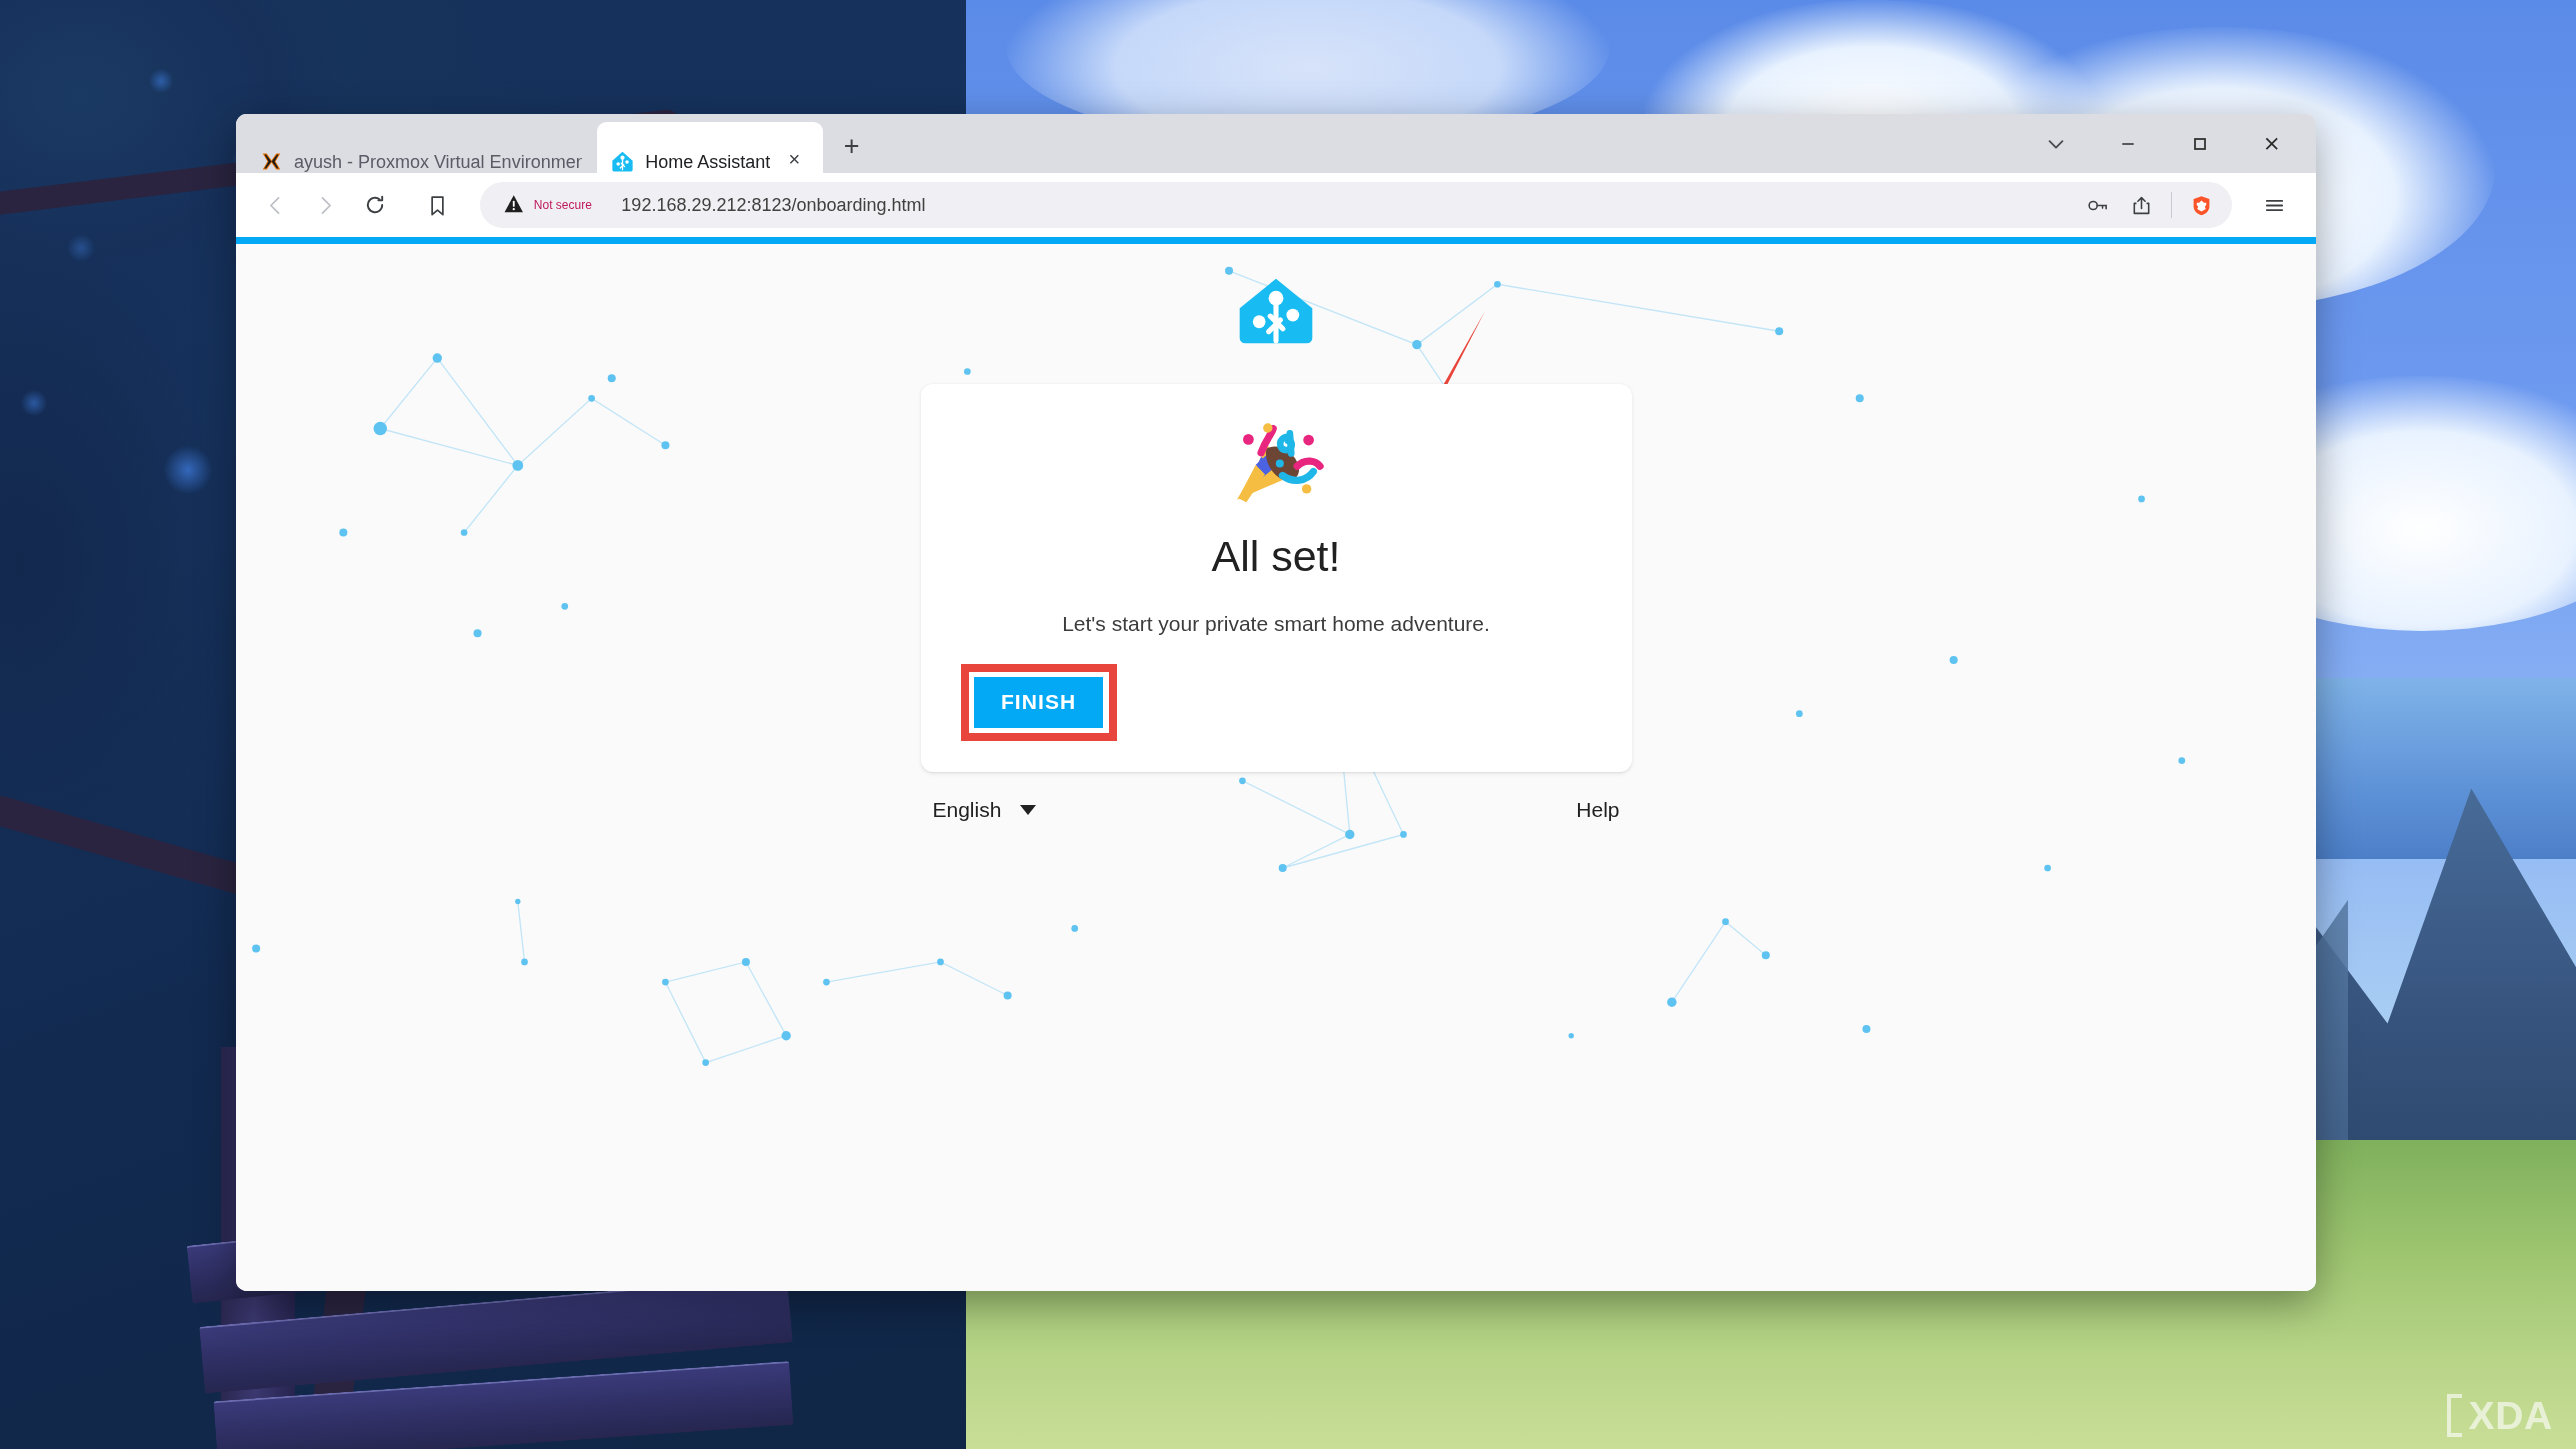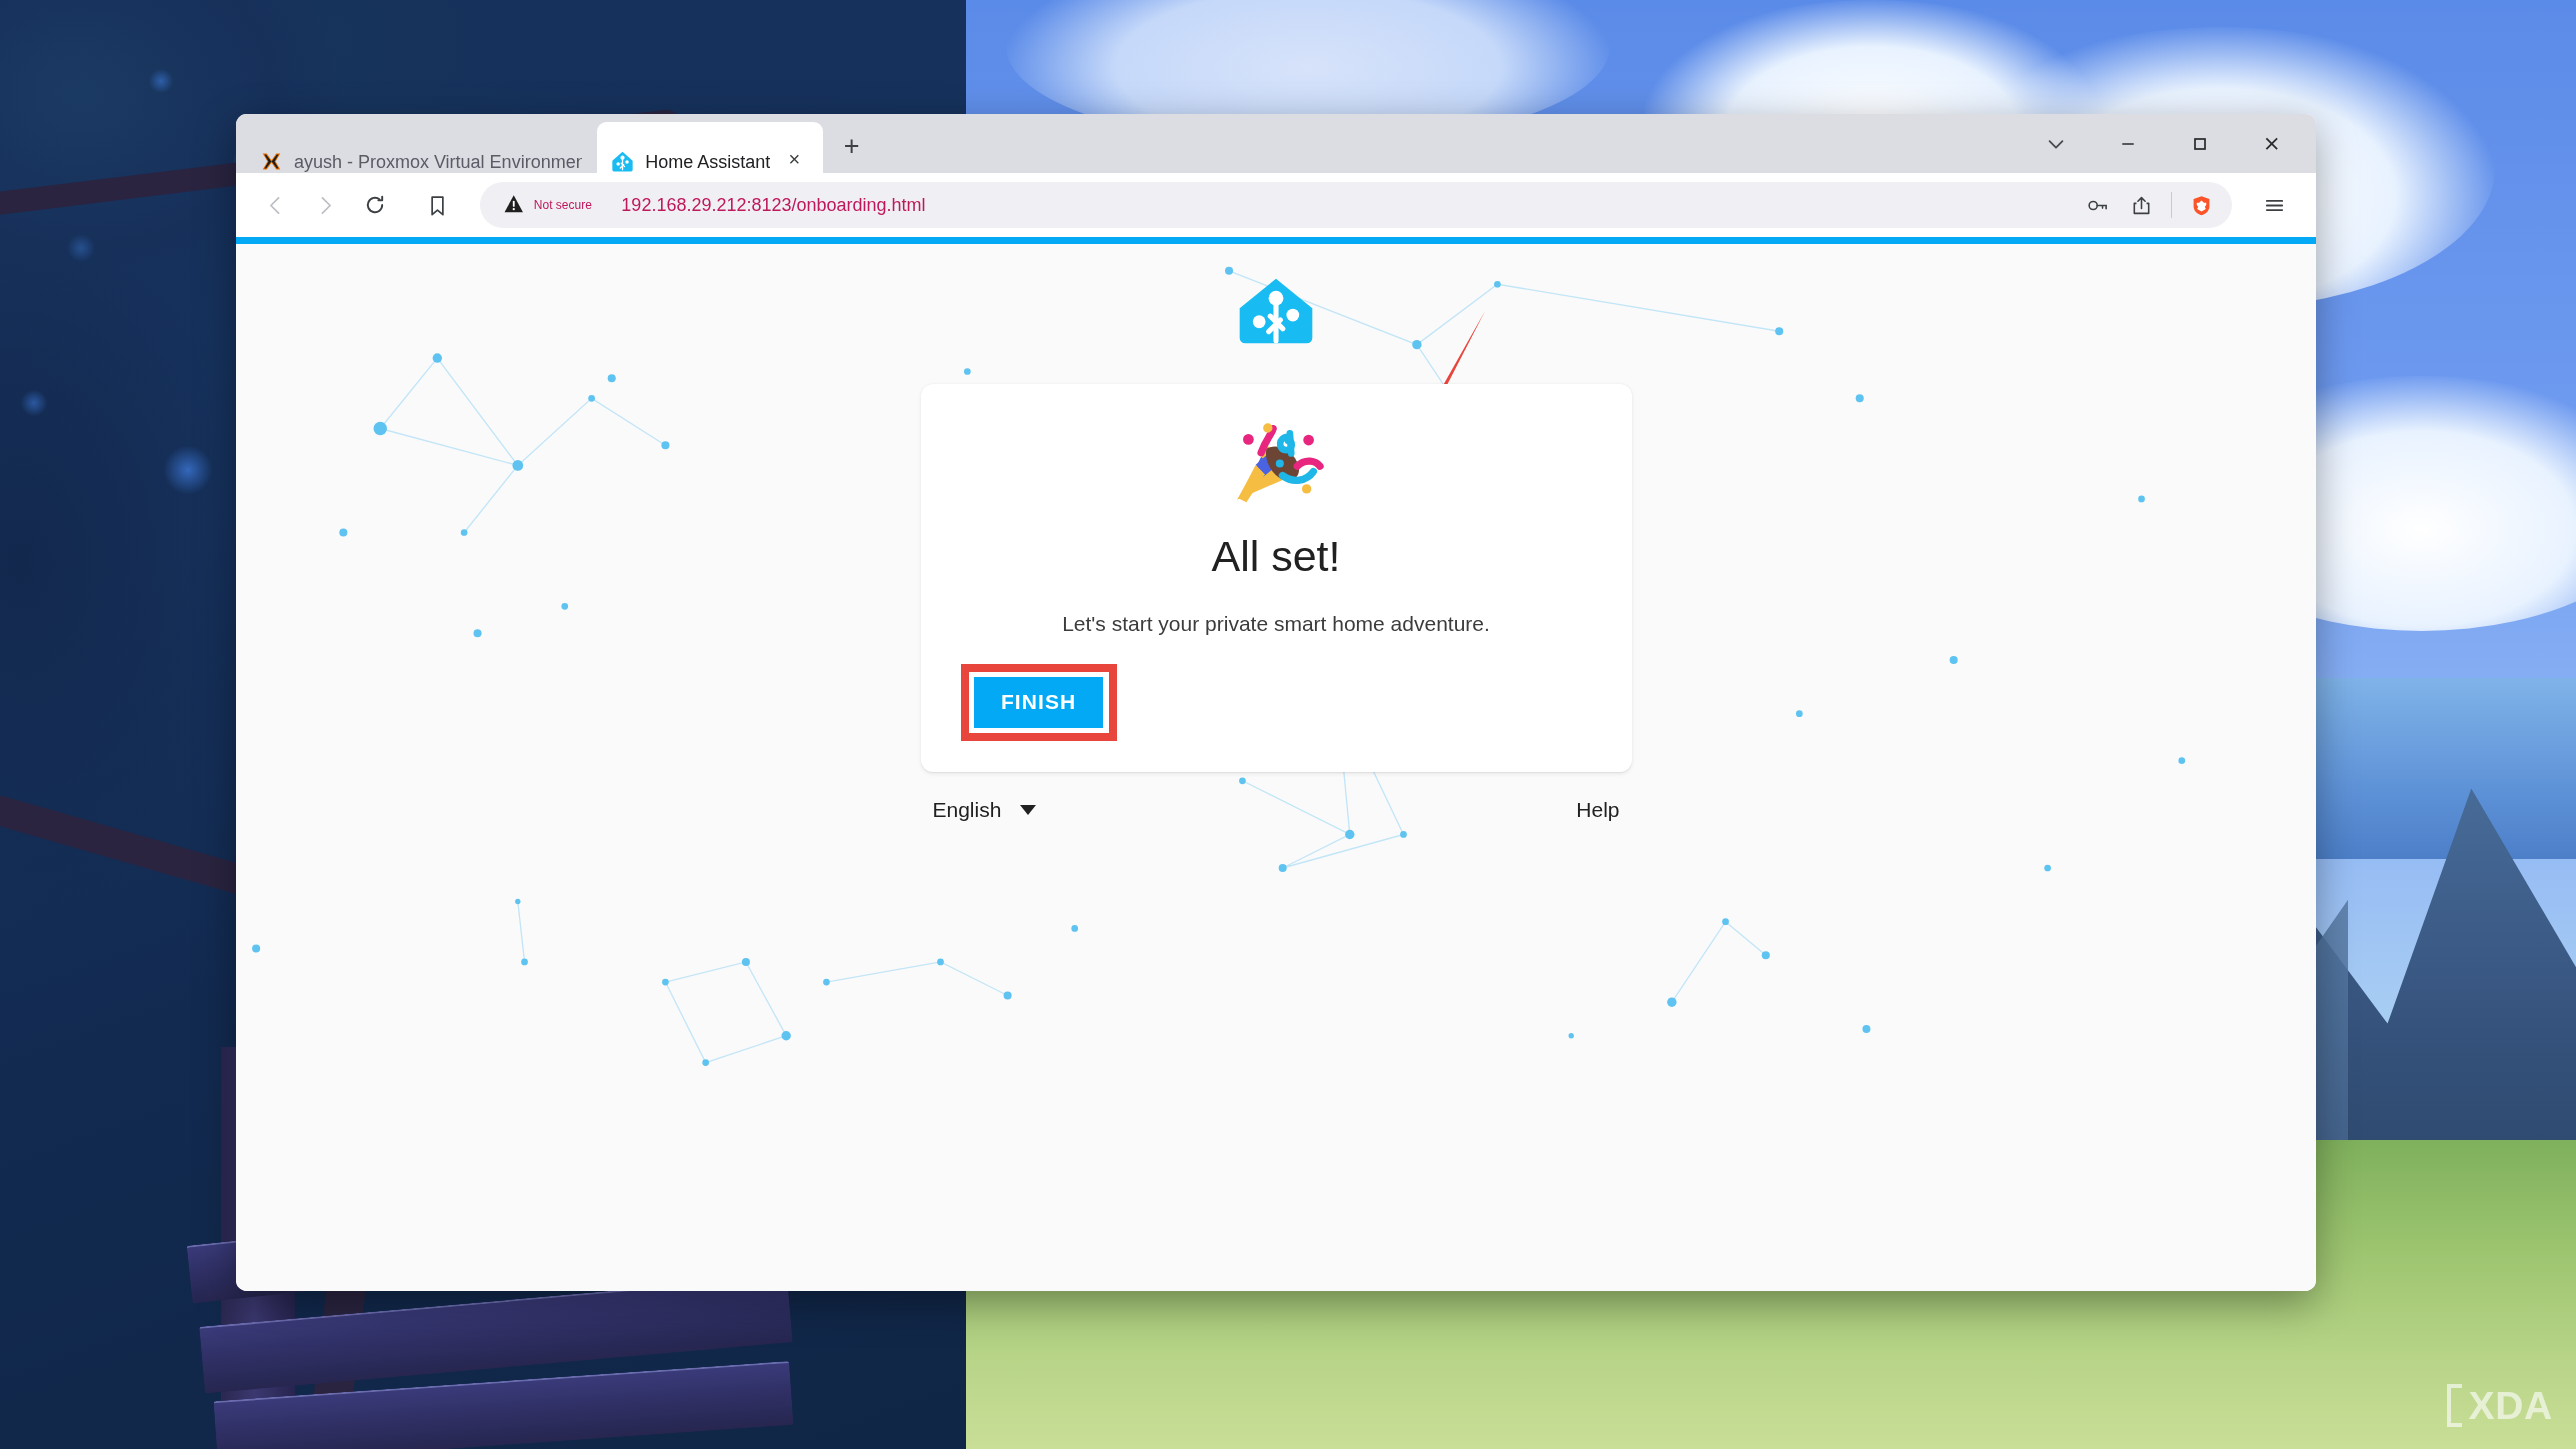--- a/index.html
+++ b/index.html
@@ -78,21 +78,21 @@
     border-radius: 2.7px;
   }
   #post {
     position: absolute;
     left: 221px; top: 1047px; width: 74px; height: 402px;
     background: linear-gradient(90deg, #2a2750 0%, #3b3870 45%, #272450 100%);
   }
   
   #xda-watermark {
     position: absolute;
-    right: 23px; bottom: 22px;
+    right: 23px; bottom: 12px;
     display: flex; align-items: center; gap: 6.7px;
     opacity: 0.62;
   }
   #xda-watermark .bracket {
     width: 14.8px; height: 43px;
     border: 4.7px solid #ffffff;
   }
   #xda-watermark .bracket.left { border-right: none; }
   #xda-watermark .xda-text {
     font-size: 39px; font-weight: 700; color: #ffffff;
@@ -195,21 +195,21 @@
     display: flex; align-items: center;
     padding: 0 6.7px 0 23px;
     gap: 0;
   }
   #not-secure-chip {
     display: flex; align-items: center; gap: 9.4px;
     flex: 0 0 auto;
   }
   #not-secure-label { font-size: 12px; color: #be185d; }
   #url-text {
-    font-size: 18px; color: #be185d;
+    font-size: 18px; color: #404040;
     margin-left: 29.5px;
     flex: 1 1 auto;
     white-space: nowrap; overflow: hidden;
   }
   #omnibox-actions {
     display: flex; align-items: center; gap: 4px;
     flex: 0 0 auto; padding-right: 4px;
   }
   .omni-icon {
     width: 40px; height: 40px;

